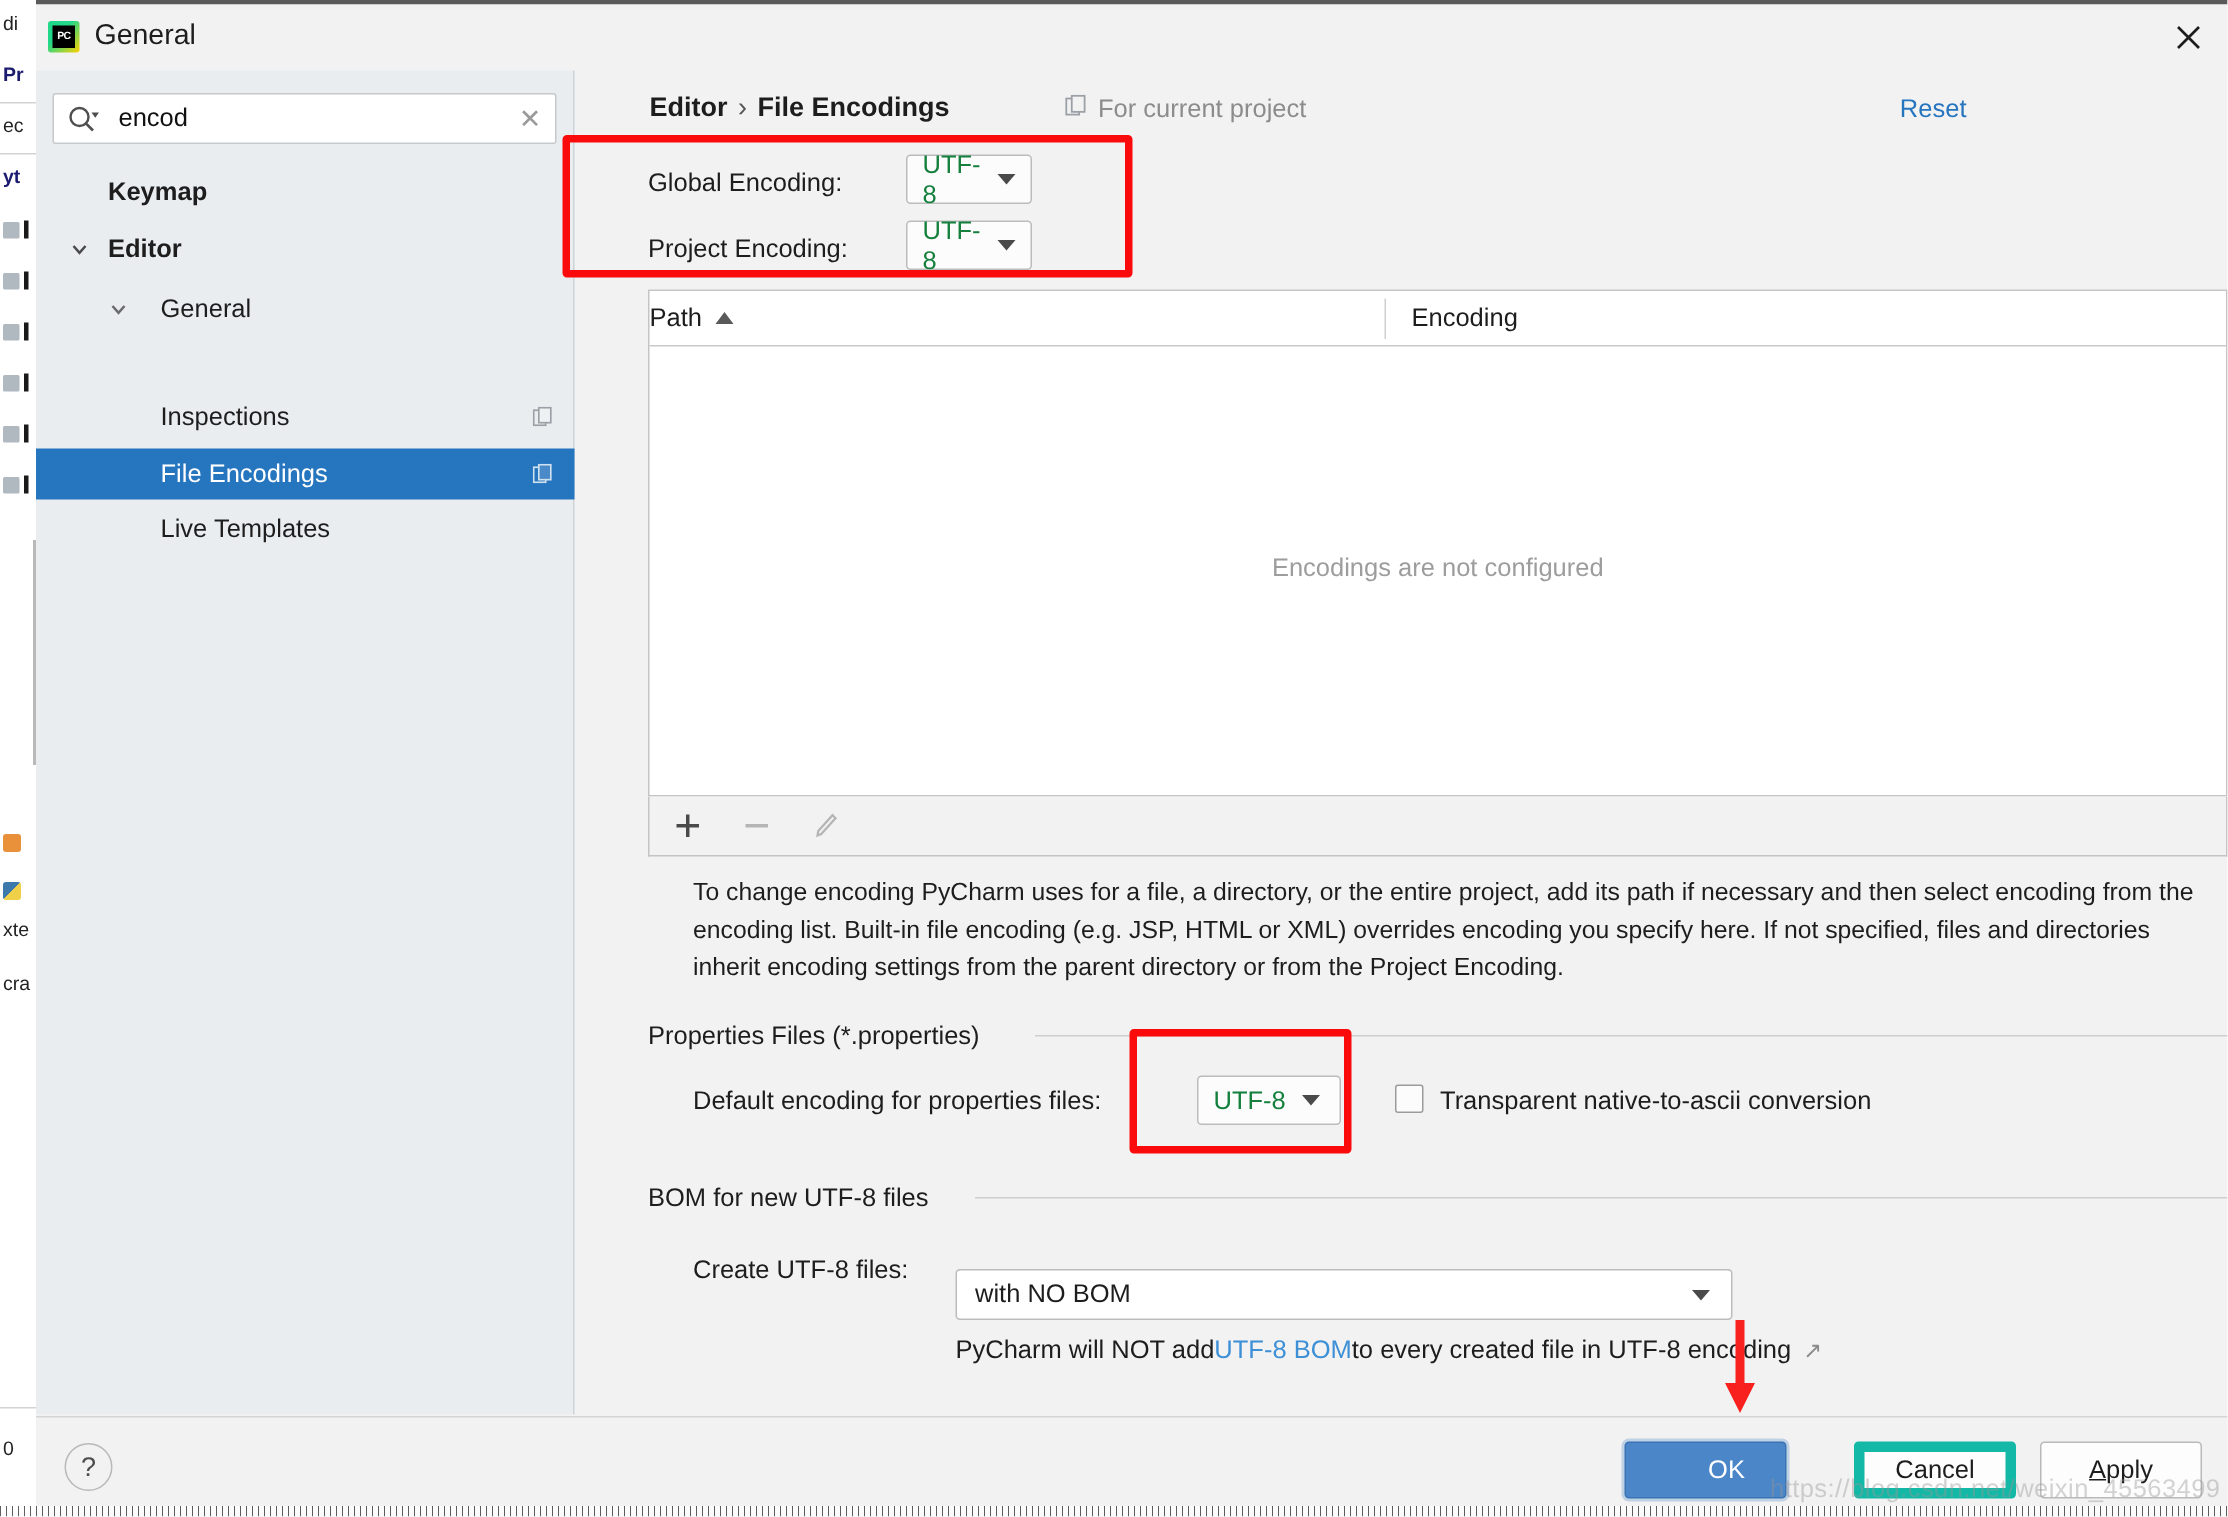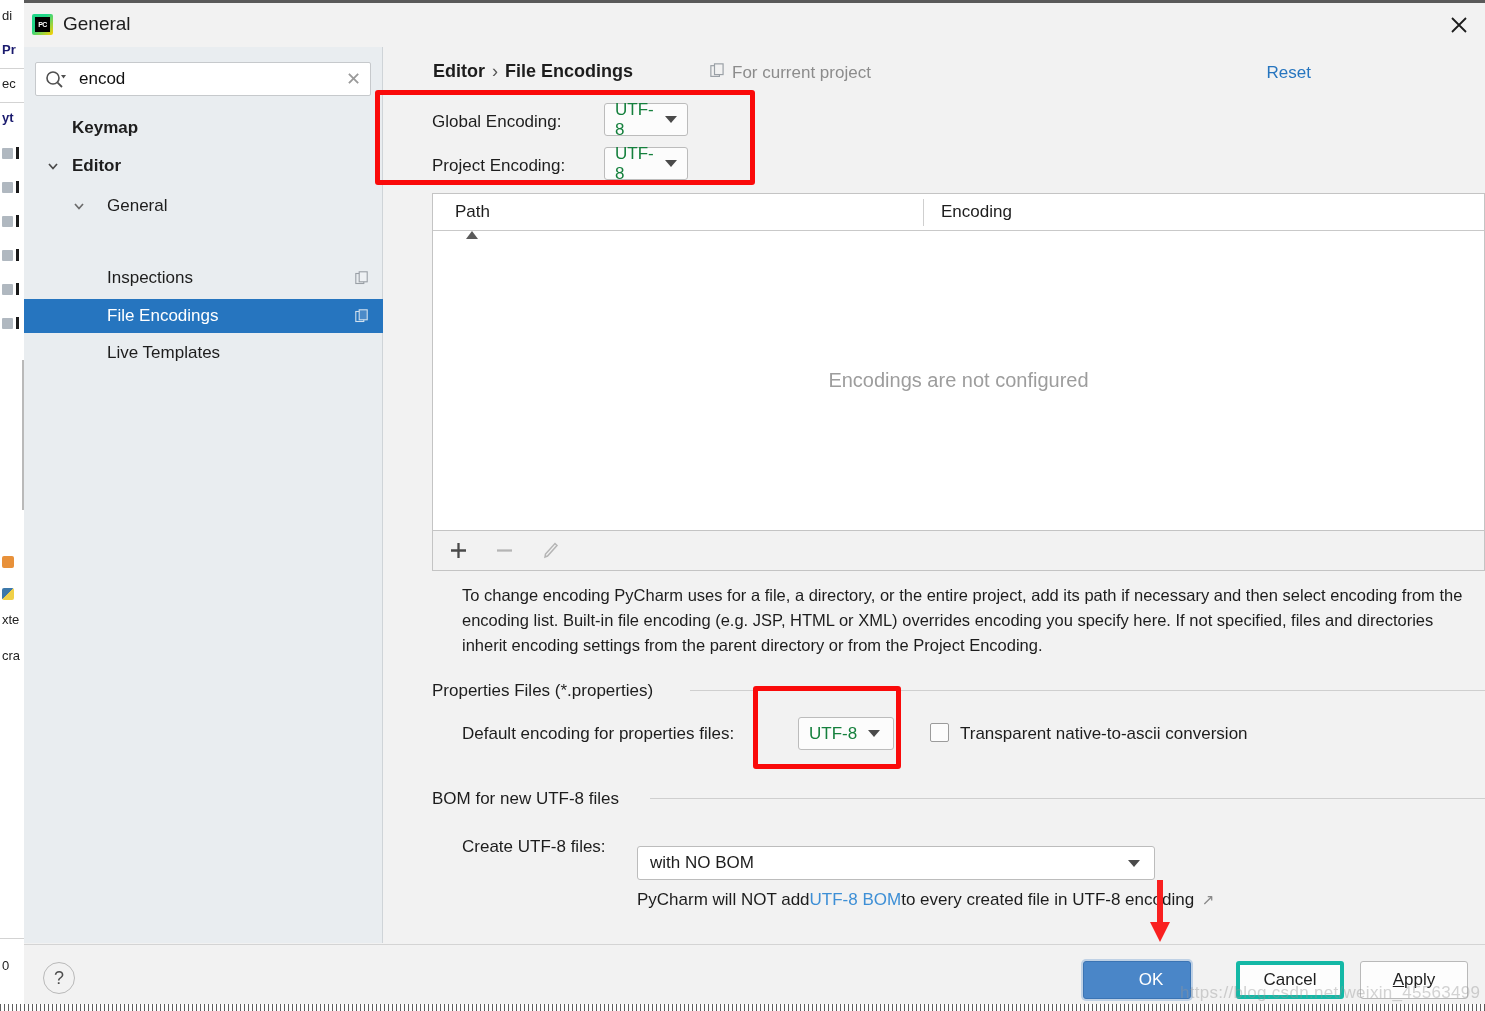--- a/index.html
+++ b/index.html
@@ -241,21 +241,21 @@
   }
   #enc-table .sort-asc {
     width: 0; height: 0;
     border-left: 6px solid transparent;
     border-right: 6px solid transparent;
     border-bottom: 8px solid #5a5a5a;
   }
   #enc-table .empty-msg {
     position: absolute; left: 0; right: 0; top: 175px;
     text-align: center;
-    font-size: 20px; color: #9d9d9d;
+    font-size: 17px; color: #9d9d9d;
   }
 
   #table-toolbar {
     position: absolute;
     left: 48px; top: 484px;
     width: 1053px; height: 40px;
     background: #f2f2f2;
     border: 1px solid #c4c4c4;
     border-top: none;
     box-sizing: border-box;
@@ -359,21 +359,21 @@
   }
   #ok-btn {
     background: #4a86c8; color: #ffffff;
     border: 1px solid #3b74b4;
     left: 1059px; width: 108px;
     box-shadow: 0 0 0 2px rgba(74,134,200,0.30);
     padding-left: 28px;
   }
   #cancel-btn {
     background: #fdfdfd; color: #1d1d1d;
-    border: 4px solid #14b8a6;
+    border: 7px solid #14b8a6;
     left: 1212px; width: 108px;
   }
   #apply-btn {
     background: #fdfdfd; color: #1d1d1d;
     border: 1px solid #b9b9b9;
     left: 1336px; width: 108px;
   }
   #apply-btn .mnem { text-decoration: underline; }
 
   
@@ -548,21 +548,21 @@
     <div class="enc-row" style="top:106px;">
       <span class="enc-label">Project Encoding:</span>
       <span class="combo-sm" style="left:172px; top:-6px;">
         <span class="cv">UTF-8</span>
         <span class="caret"></span>
       </span>
     </div>
 
     <div id="enc-table">
       <div class="thead">
-        <div class="th" style="left:22px;flex-direction:column;">
+        <div class="th" style="left:0;">
           <span>Path</span>
           <span class="sort-asc"></span>
         </div>
         <div class="col-sep"></div>
         <div class="th" style="left:508px;">
           <span>Encoding</span>
         </div>
       </div>
       <div class="empty-msg">Encodings are not configured</div>
     </div>

